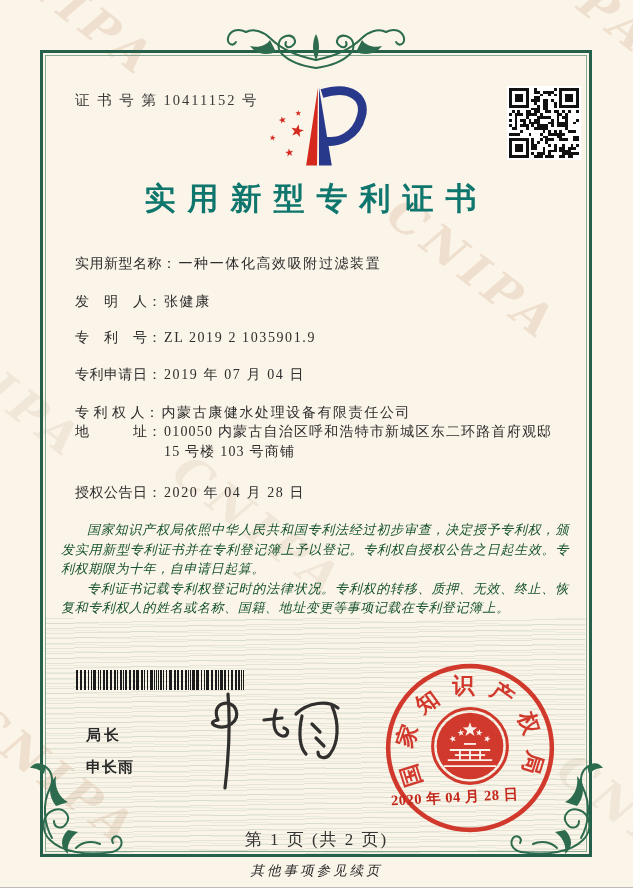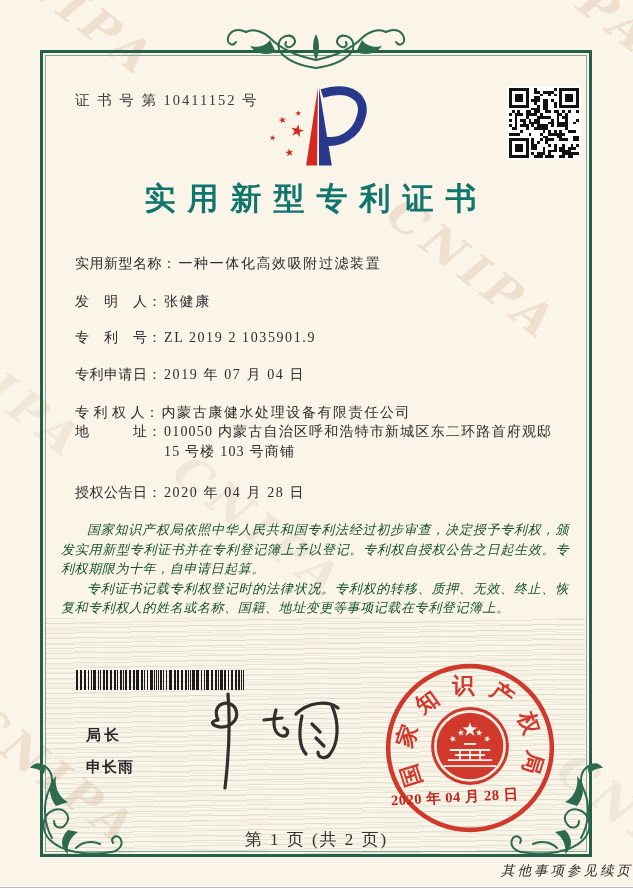--- a/index.html
+++ b/index.html
@@ -44,21 +44,21 @@
   .sig-title{position:absolute;left:86px;top:726px;font-size:15px;font-weight:700;letter-spacing:3px;color:#2a2a2a;}
   .sig-name{position:absolute;left:86px;top:758px;font-size:15px;font-weight:700;letter-spacing:1px;color:#2a2a2a;}
   .signature{position:absolute;left:180px;top:690px;width:170px;height:105px;}
   
   .seal{position:absolute;left:374px;top:652px;width:192px;height:192px;opacity:0.92;}
   .seal-date{position:absolute;left:391px;top:788px;font-size:14.5px;color:#c4271b;letter-spacing:0.5px;
              transform:rotate(-3deg);white-space:nowrap;font-weight:600;}
   
   .page-info{position:absolute;left:0;right:0;top:828px;text-align:center;font-size:17px;
              letter-spacing:2px;color:#333;}
-  .continuation{position:absolute;left:0;right:0;top:862px;text-align:right;font-size:13.5px;
+  .continuation{position:absolute;left:0;right:0;top:862px;text-align:center;font-size:13.5px;
                 font-style:italic;letter-spacing:3px;color:#2c2c2c;}
   .bottom-strip{position:absolute;left:0;bottom:0;width:100%;height:7px;background:#ffffff;
                 border-top:1px solid #bdbcb8;}
   
   .crest{position:absolute;left:206px;top:22px;width:220px;height:54px;z-index:4;}
   .flourish{position:absolute;width:120px;height:100px;z-index:4;}
   .flourish.bl{left:16px;top:760px;}
   .flourish.br{left:497px;top:760px;transform:scaleX(-1);}
   svg{display:block;}
 </style>

